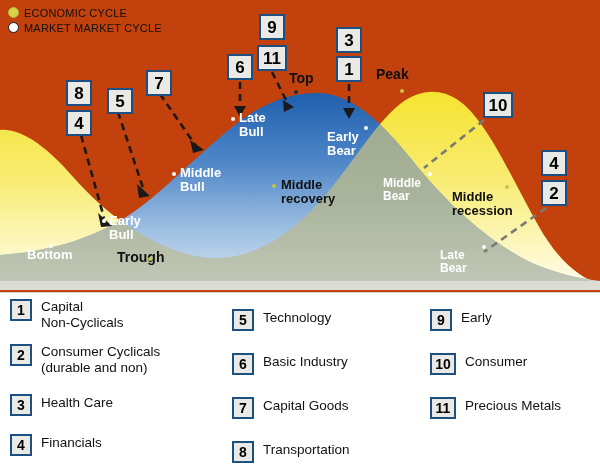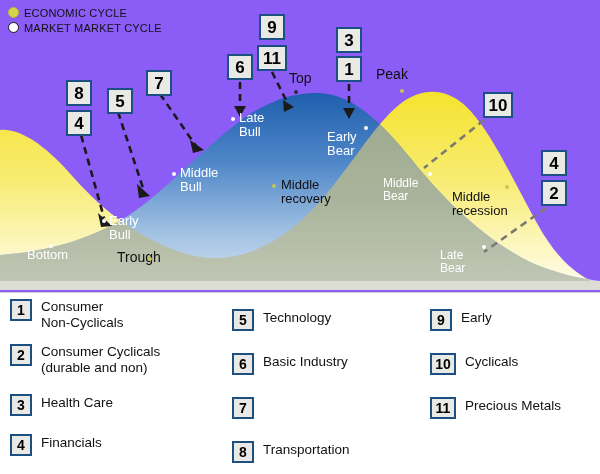--- a/index.html
+++ b/index.html
@@ -1,18 +1,18 @@
 <!DOCTYPE html>
 <html><head>
 <meta charset="utf-8">
 <style>
   html,body{margin:0;padding:0;background:#ffffff;}
   body{font-family:"Liberation Sans",sans-serif;}
 
-  #page{position:relative;width:600px;height:474px;overflow:hidden;background:#8b5cf6;}
+  #page{position:relative;width:600px;height:474px;overflow:hidden;background:#c2410c;}
 
   
   #cycle-legend{position:absolute;left:8px;top:5px;z-index:40;}
   .cl-row{display:flex;align-items:center;height:15px;}
   .cl-marker{width:9px;height:9px;border-radius:50%;margin-right:5px;flex:0 0 auto;}
   .cl-marker.filled{background:#d7d44a;border:1px solid #b8b53a;}
   .cl-marker.hollow{background:#ffffff;border:1.5px solid #1a1a1a;}
   .cl-text{font-size:11px;letter-spacing:.2px;color:#111;font-weight:400;white-space:nowrap;}
 
   
@@ -21,21 +21,21 @@
 
   
   .numbox{position:absolute;width:26px;height:26px;border:2px solid #1c4f82;
           background:#e9e9e5;color:#000;font-size:17px;font-weight:bold;
           display:flex;align-items:center;justify-content:center;
           box-sizing:border-box;z-index:30;font-family:"Liberation Sans",sans-serif;}
   .numbox.wide{width:30px;}
   .numbox .inr{line-height:1;}
 
   
-  .plabel{position:absolute;z-index:25;font-weight:normal;line-height:1.05;
+  .plabel{position:absolute;z-index:25;font-weight:bold;line-height:1.05;
           font-family:"Liberation Sans",sans-serif;white-space:nowrap;}
   .plabel.white{color:#ffffff;font-size:13px;}
   .plabel.black{color:#101010;font-size:13px;}
   .plabel.small{font-size:12px;}
   .pdot{position:absolute;width:4px;height:4px;border-radius:50%;z-index:26;}
   .pdot.w{background:#ffffff;}
   .pdot.y{background:#c9c44a;}
   .pdot.d{background:#2b2b3a;}
 
   
@@ -271,21 +271,21 @@
     </div>
 
   </div>
 
   <div id="sector-legend">
 
     <div class="col" id="col1">
       <div class="sitem two">
         <div class="sbox">1</div>
         <div class="stext">
-          <div>Consumer</div>
+          <div>Capital</div>
           <div>Non-Cyclicals</div>
         </div>
       </div>
       <div class="sitem two">
         <div class="sbox">2</div>
         <div class="stext">
           <div>Consumer Cyclicals</div>
           <div>(durable and non)</div>
         </div>
       </div>
@@ -303,35 +303,36 @@
       <div class="sitem" style="margin-bottom:22px">
         <div class="sbox">5</div>
         <div class="stext">Technology</div>
       </div>
       <div class="sitem" style="margin-bottom:22px">
         <div class="sbox">6</div>
         <div class="stext">Basic Industry</div>
       </div>
       <div class="sitem" style="margin-bottom:22px">
         <div class="sbox">7</div>
+        <div class="stext">Capital Goods</div>
       </div>
       <div class="sitem">
         <div class="sbox">8</div>
         <div class="stext">Transportation</div>
       </div>
     </div>
 
     <div class="col" id="col3" style="top:16px">
       <div class="sitem" style="margin-bottom:22px">
         <div class="sbox">9</div>
         <div class="stext">Early</div>
       </div>
       <div class="sitem" style="margin-bottom:22px">
         <div class="sbox w">10</div>
-        <div class="stext">Cyclicals</div>
+        <div class="stext">Consumer</div>
       </div>
       <div class="sitem">
         <div class="sbox w">11</div>
         <div class="stext">Precious Metals</div>
       </div>
     </div>
 
   </div>
 </div>
 

